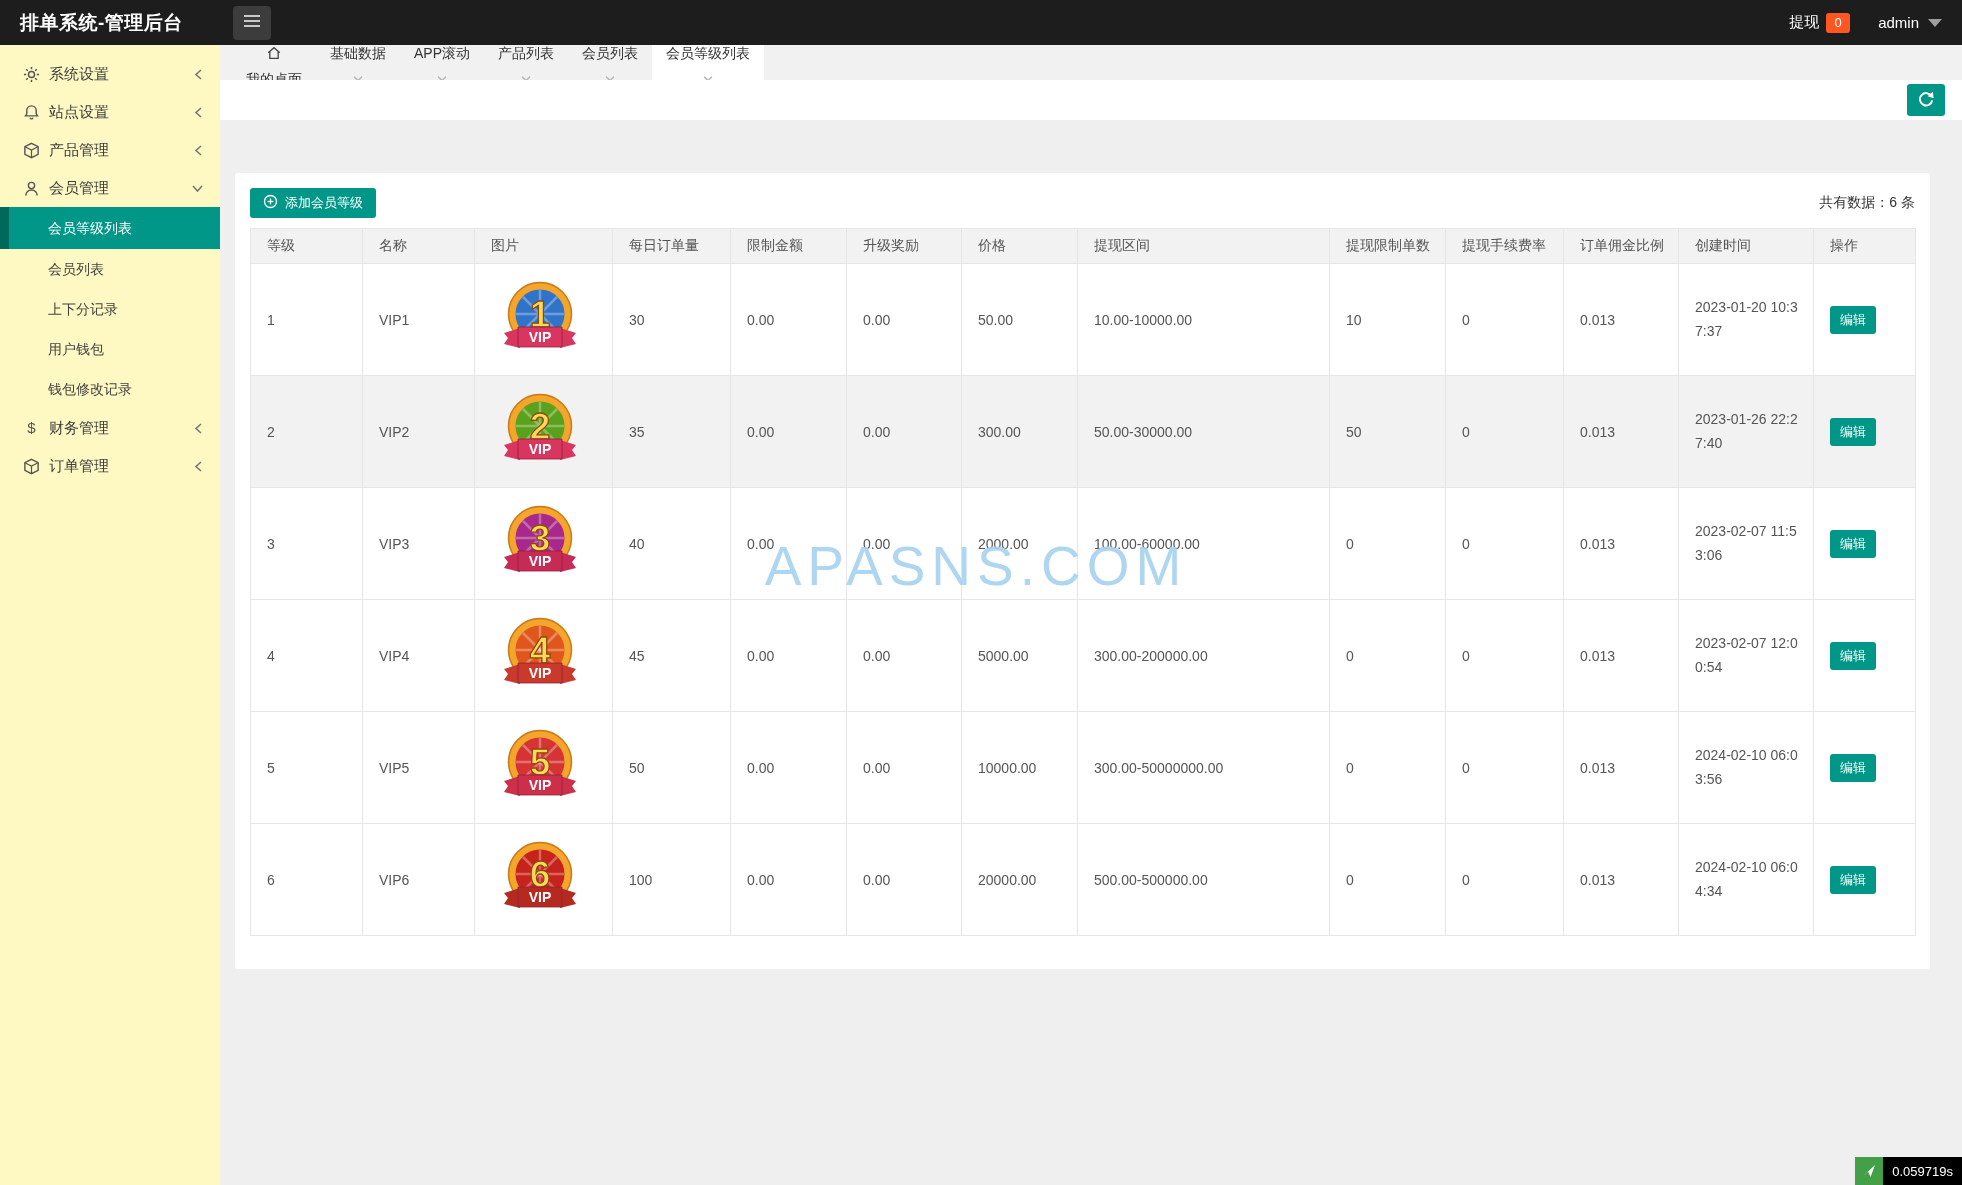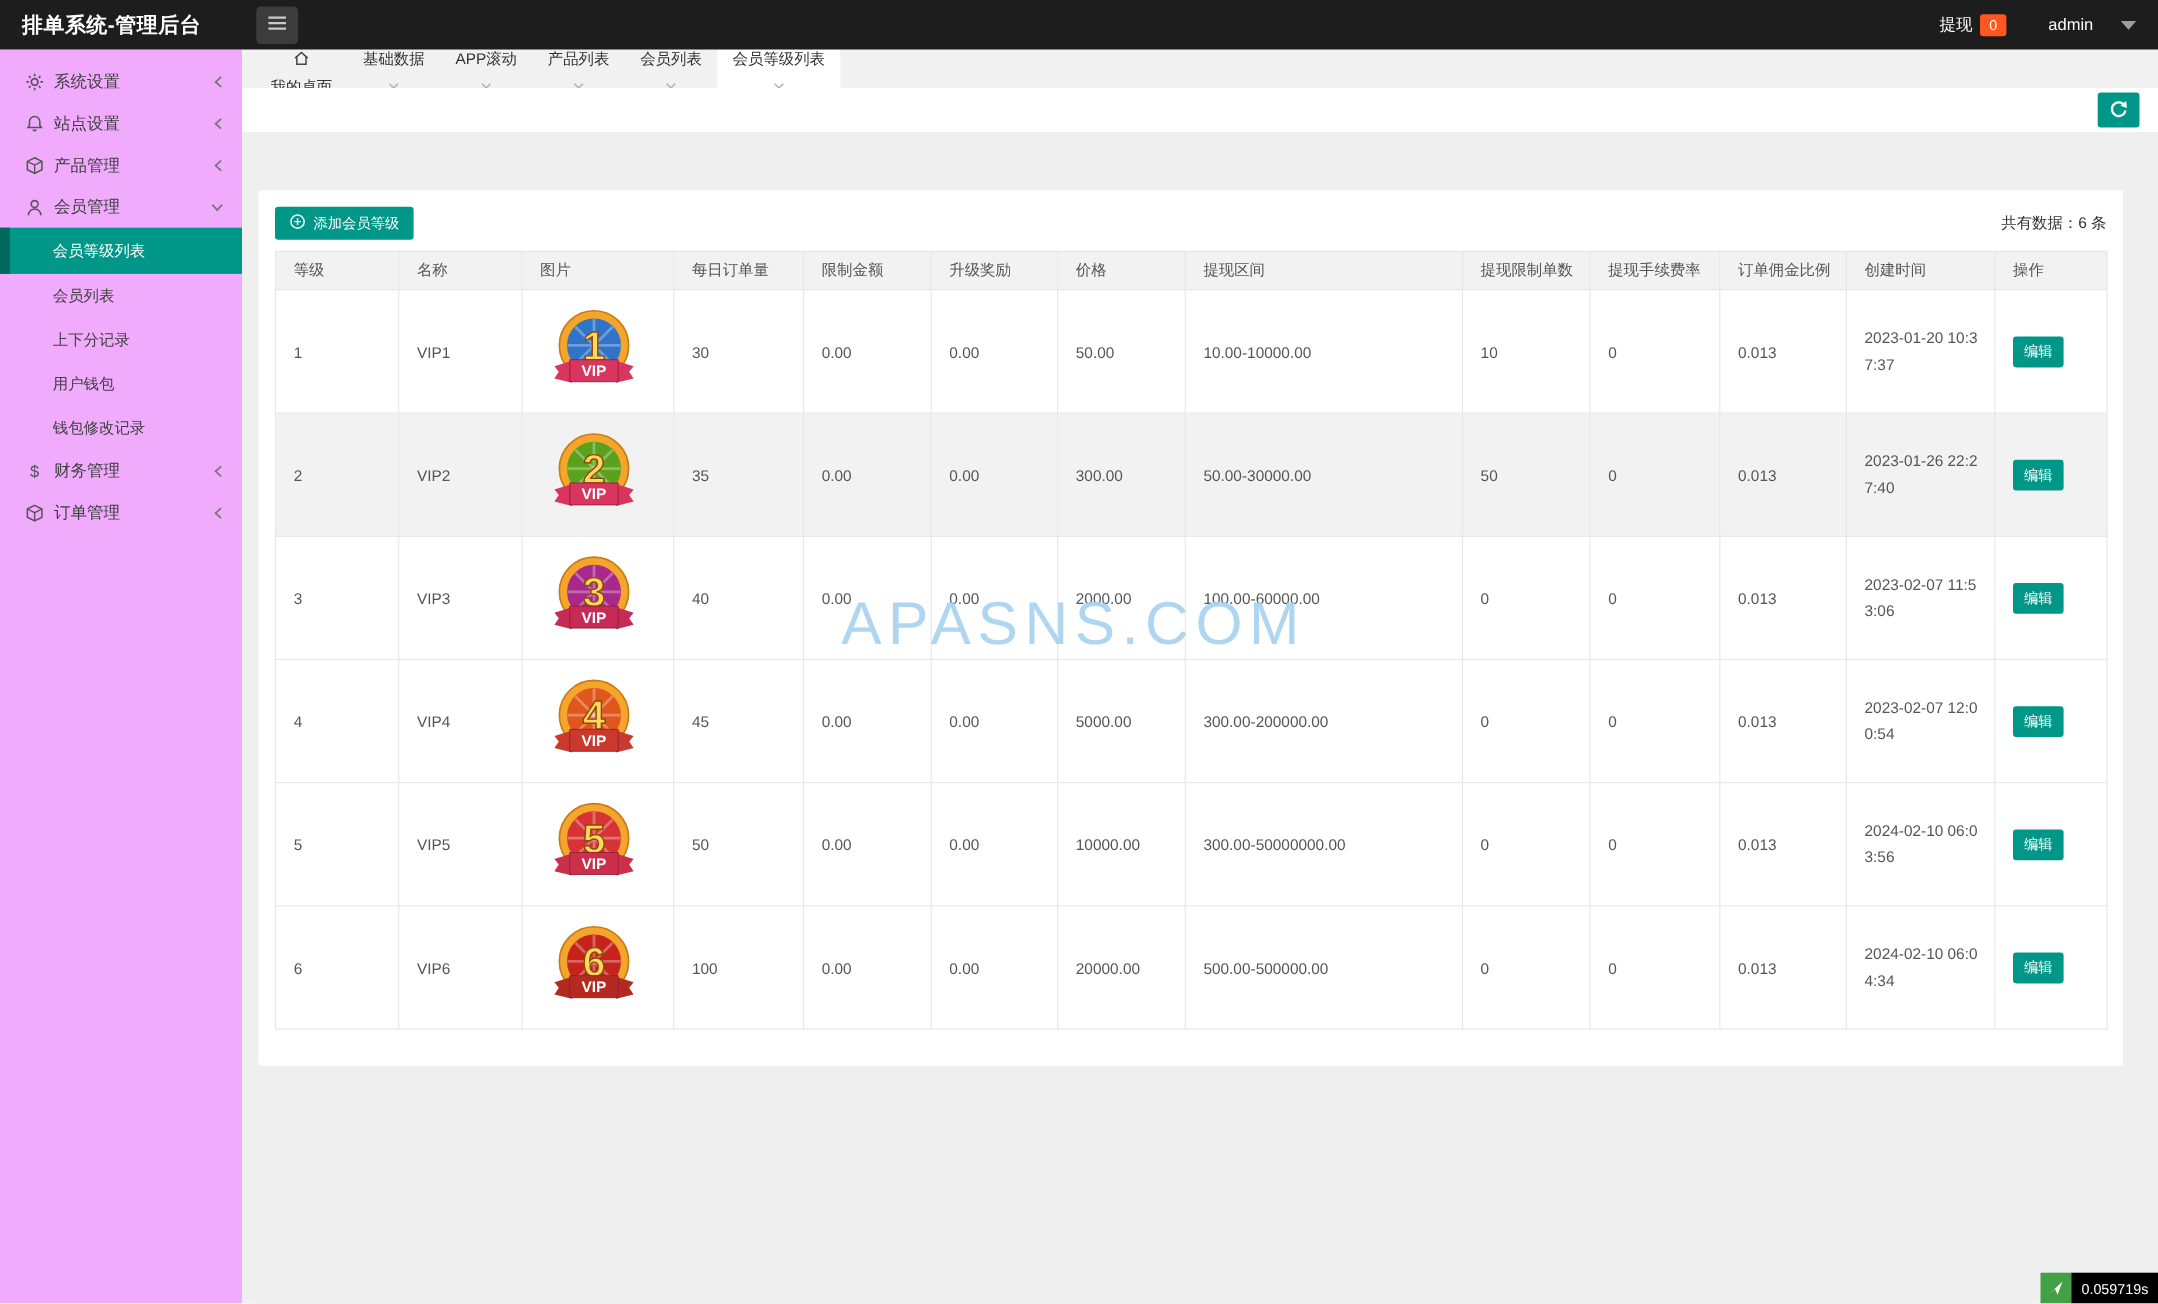--- a/index.html
+++ b/index.html
@@ -7,30 +7,30 @@
   body {
     font-family: "Liberation Sans", "DejaVu Sans", sans-serif;
     background:#efefef; position:relative; color:#555;
   }
   
   .topbar { height:45px; background:#1d1d1d; display:flex; align-items:center; position:relative; z-index:30; }
   .brand { width:220px; padding-left:20px; font-size:19px; font-weight:bold; color:#fff; letter-spacing:0.5px; }
   .hamburger { margin-left:13px; width:38px; height:34px; background:#3c3c3c; border-radius:4px;
     display:flex; align-items:center; justify-content:center; border:none; cursor:pointer; }
   .topbar-right { margin-left:auto; display:flex; align-items:center; padding-right:20px; }
-  .withdraw { display:flex; align-items:center; gap:7px; margin-right:38px; cursor:pointer; }
+  .withdraw { display:flex; align-items:center; gap:7px; margin-right:28px; cursor:pointer; }
   .withdraw-label { color:#fff; font-size:15px; }
   .count-badge { background:#ff5722; color:#fff; min-width:24px; height:20px; line-height:20px;
     text-align:center; border-radius:3px; font-size:13px; padding:0 5px; }
-  .user-menu { display:flex; align-items:center; gap:25px; cursor:pointer; }
+  .user-menu { display:flex; align-items:center; gap:9px; cursor:pointer; }
   .username { color:#fff; font-size:15px; }
   .caret-down { width:0; height:0; border-left:7px solid transparent; border-right:7px solid transparent; border-top:8px solid #9e9e9e; }
   
   .main-row { display:flex; height:1140px; }
-  .sidebar { width:220px; background:#f0abfc; padding-top:10px; flex:none; }
+  .sidebar { width:220px; background:#fef9c3; padding-top:10px; flex:none; }
   .nav-group { height:38px; display:flex; align-items:center; padding:0 16px 0 22px; color:#3d3d3d;
     font-size:15px; cursor:pointer; }
   .nav-group .icon { width:18px; height:18px; margin-right:9px; display:inline-flex; align-items:center; justify-content:center; }
   .nav-group .chev { margin-left:auto; display:inline-flex; }
   .nav-sub { height:40px; line-height:40px; padding-left:48px; font-size:14px; color:#424242; cursor:pointer; }
   .nav-sub.active { background:#009688; color:#fff; border-left:9px solid #00695c; padding-left:39px; height:42px; line-height:42px; }
   .main-col { flex:1; display:flex; flex-direction:column; background:#efefef; min-width:0; }
   
   .tabbar { height:35px; background:#f1f1f1; display:flex; align-items:stretch; padding-left:12px; flex:none; }
   .tab { display:flex; align-items:center; padding:0 14px; gap:10px; font-size:14px; color:#333; cursor:pointer;flex-direction:column; }

